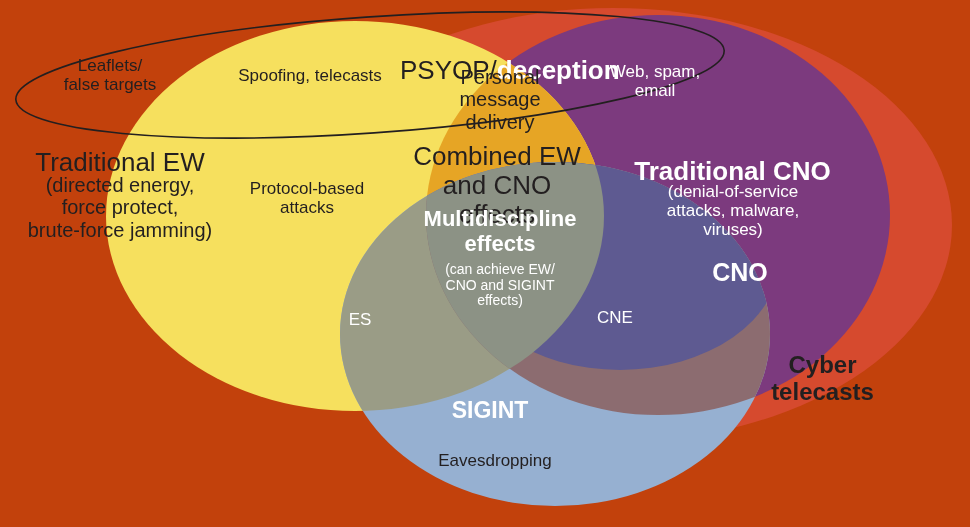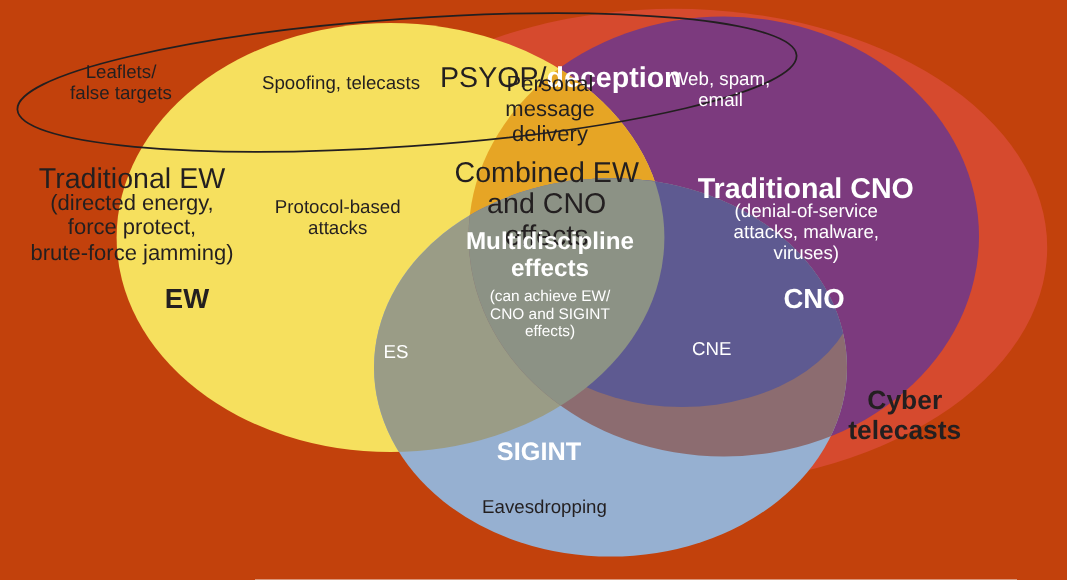--- a/index.html
+++ b/index.html
@@ -133,27 +133,26 @@
   <div class="lbl light mid" style="left:628px; top:182px; width:210px;">(denial-of-service
 attacks, malware,
 viruses)</div>
 
   <div class="lbl light" style="left:405px; top:207px; width:190px; font-size:22px; font-weight:bold;">Multidiscipline
 effects</div>
   <div class="lbl light tiny" style="left:405px; top:262px; width:190px;">(can achieve EW/
 CNO and SIGINT
 effects)</div>
 
-  <div class="lbl dark huge" style="left:110px; top:258px; width:120px;">EW</div>
 
   <div class="lbl light huge" style="left:680px; top:258px; width:120px;">CNO</div>
 
   <div class="lbl light mid" style="left:330px; top:310px; width:60px;">ES</div>
 
-  <div class="lbl light mid" style="left:595px; top:308px; width:70px;text-align:right;">CNE</div>
+  <div class="lbl light mid" style="left:580px; top:308px; width:70px;">CNE</div>
 
   <div class="lbl dark mid" style="left:405px; top:451px; width:180px;">Eavesdropping</div>
 
   <div class="lbl light" style="left:415px; top:398px; width:150px; font-size:23px; font-weight:bold;">SIGINT</div>
 
   <div class="lbl dark" style="left:735px; top:352px; width:175px; font-size:24px; font-weight:bold;">Cyber
 telecasts</div>
 
 </div>
 

